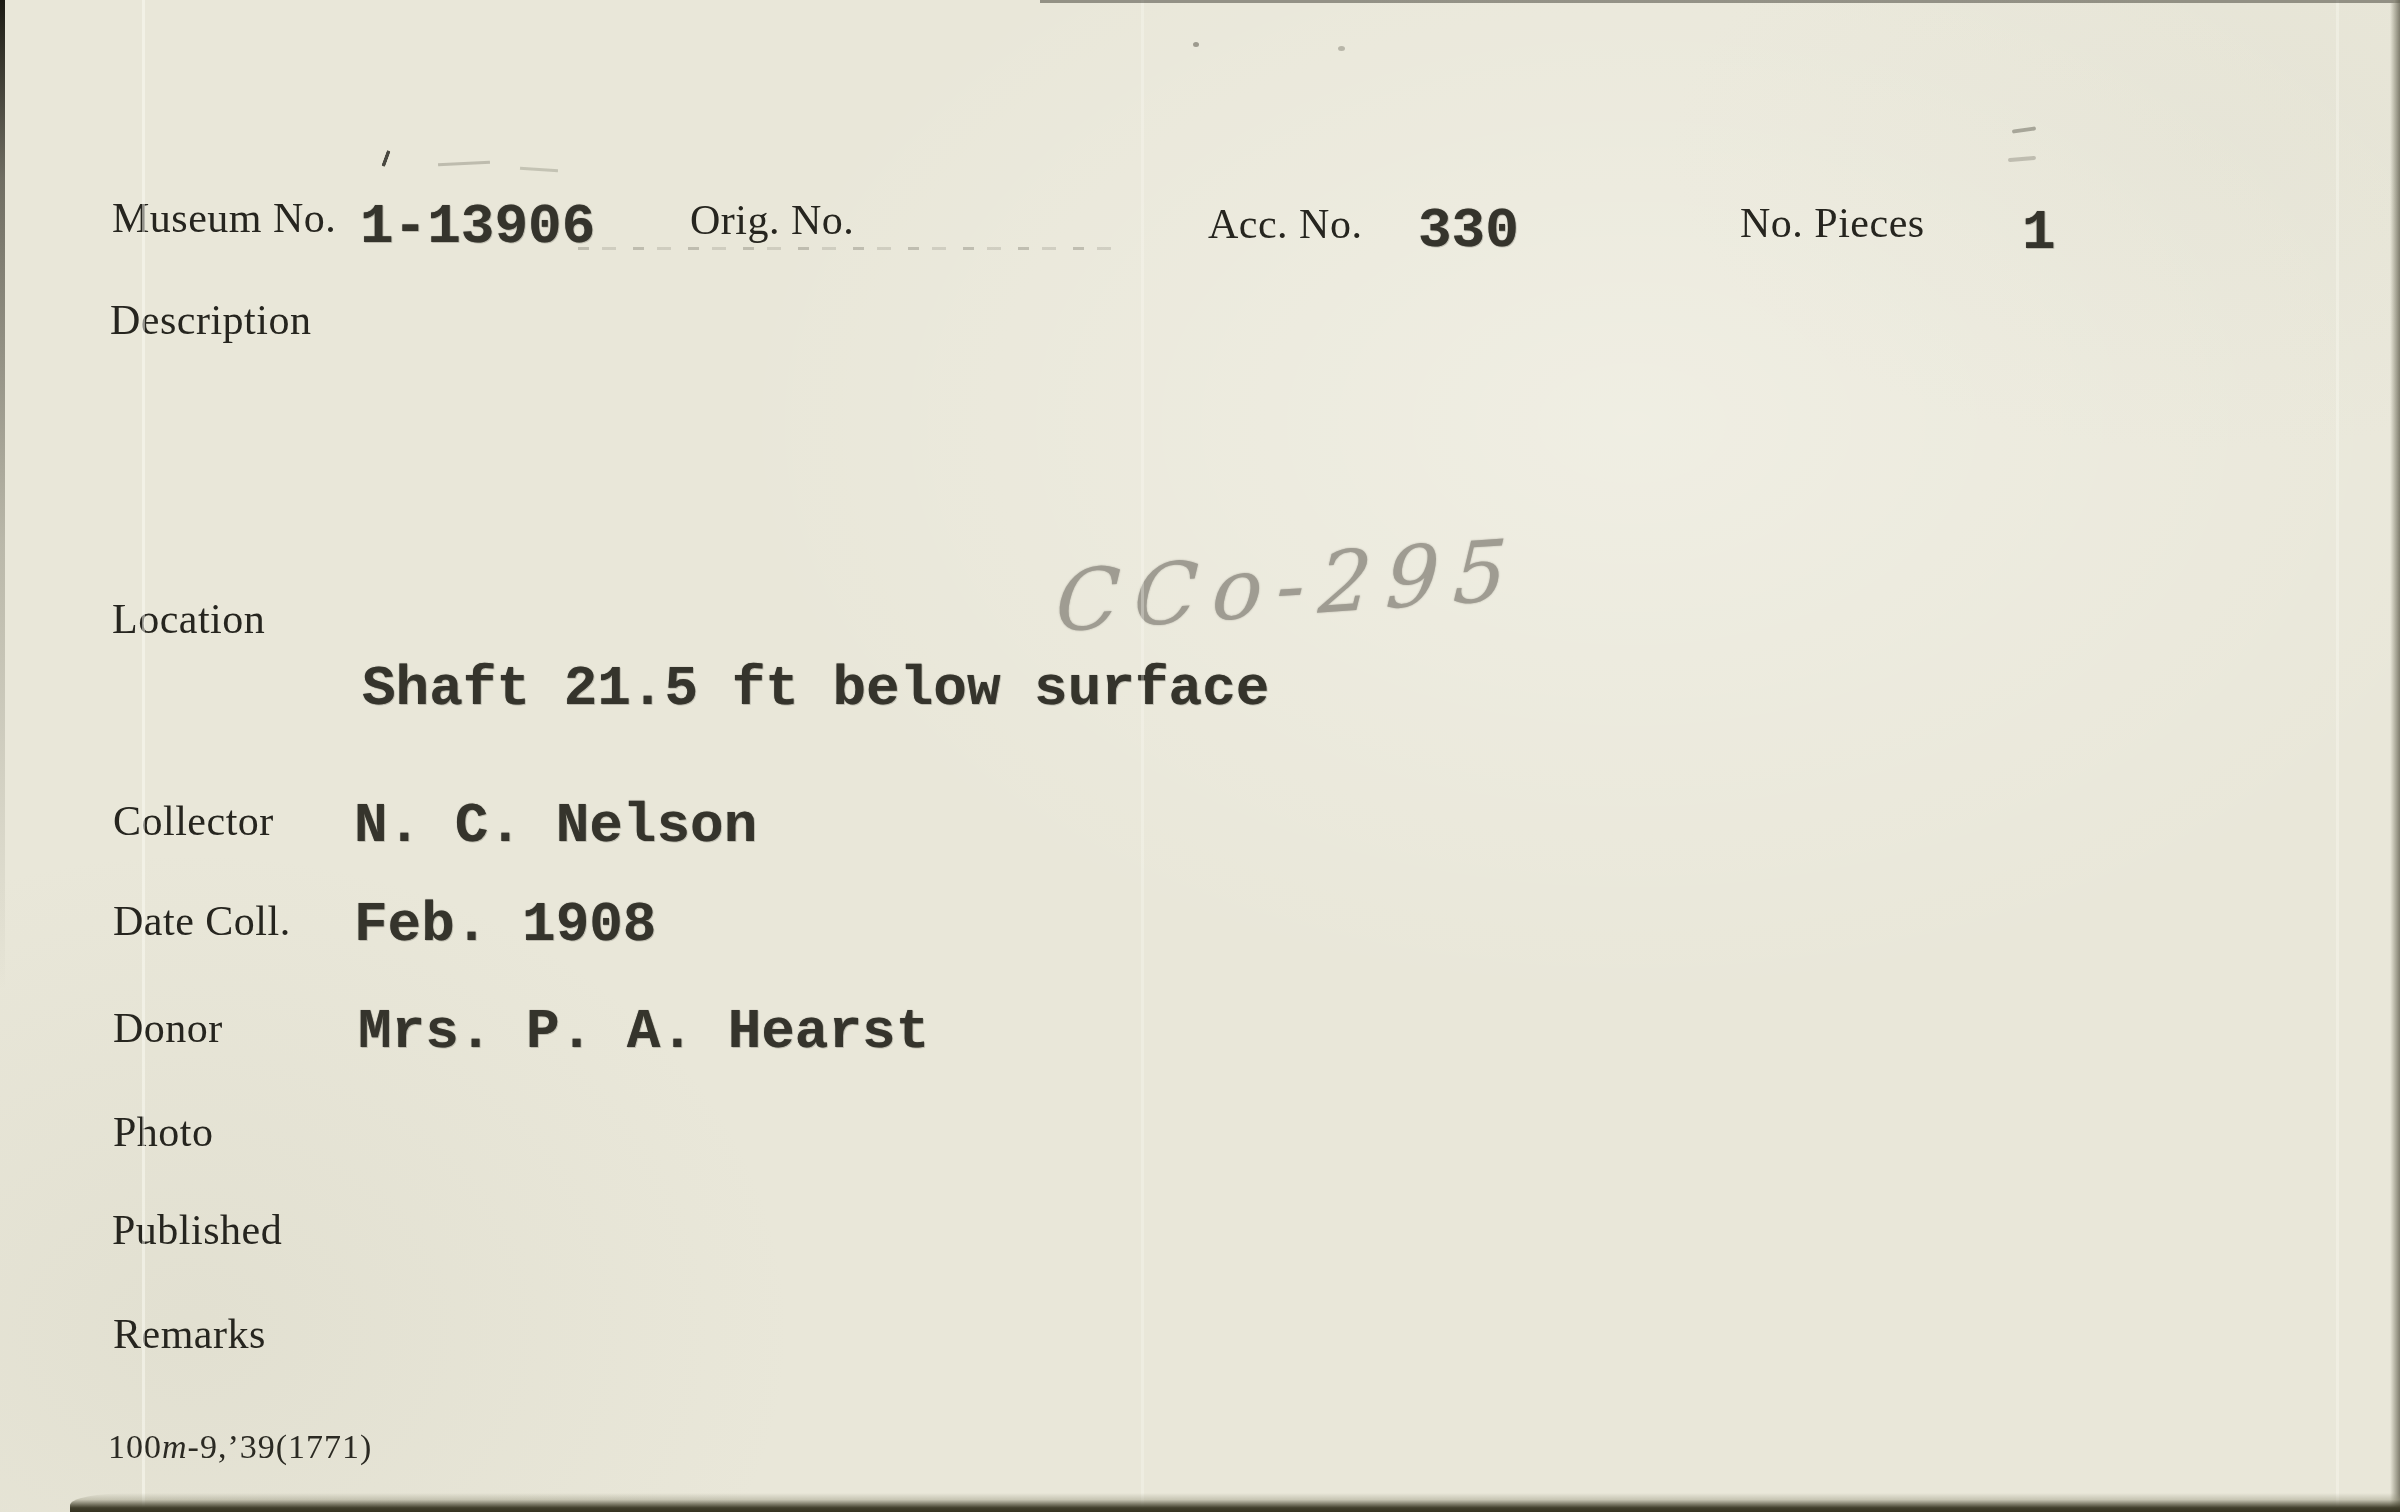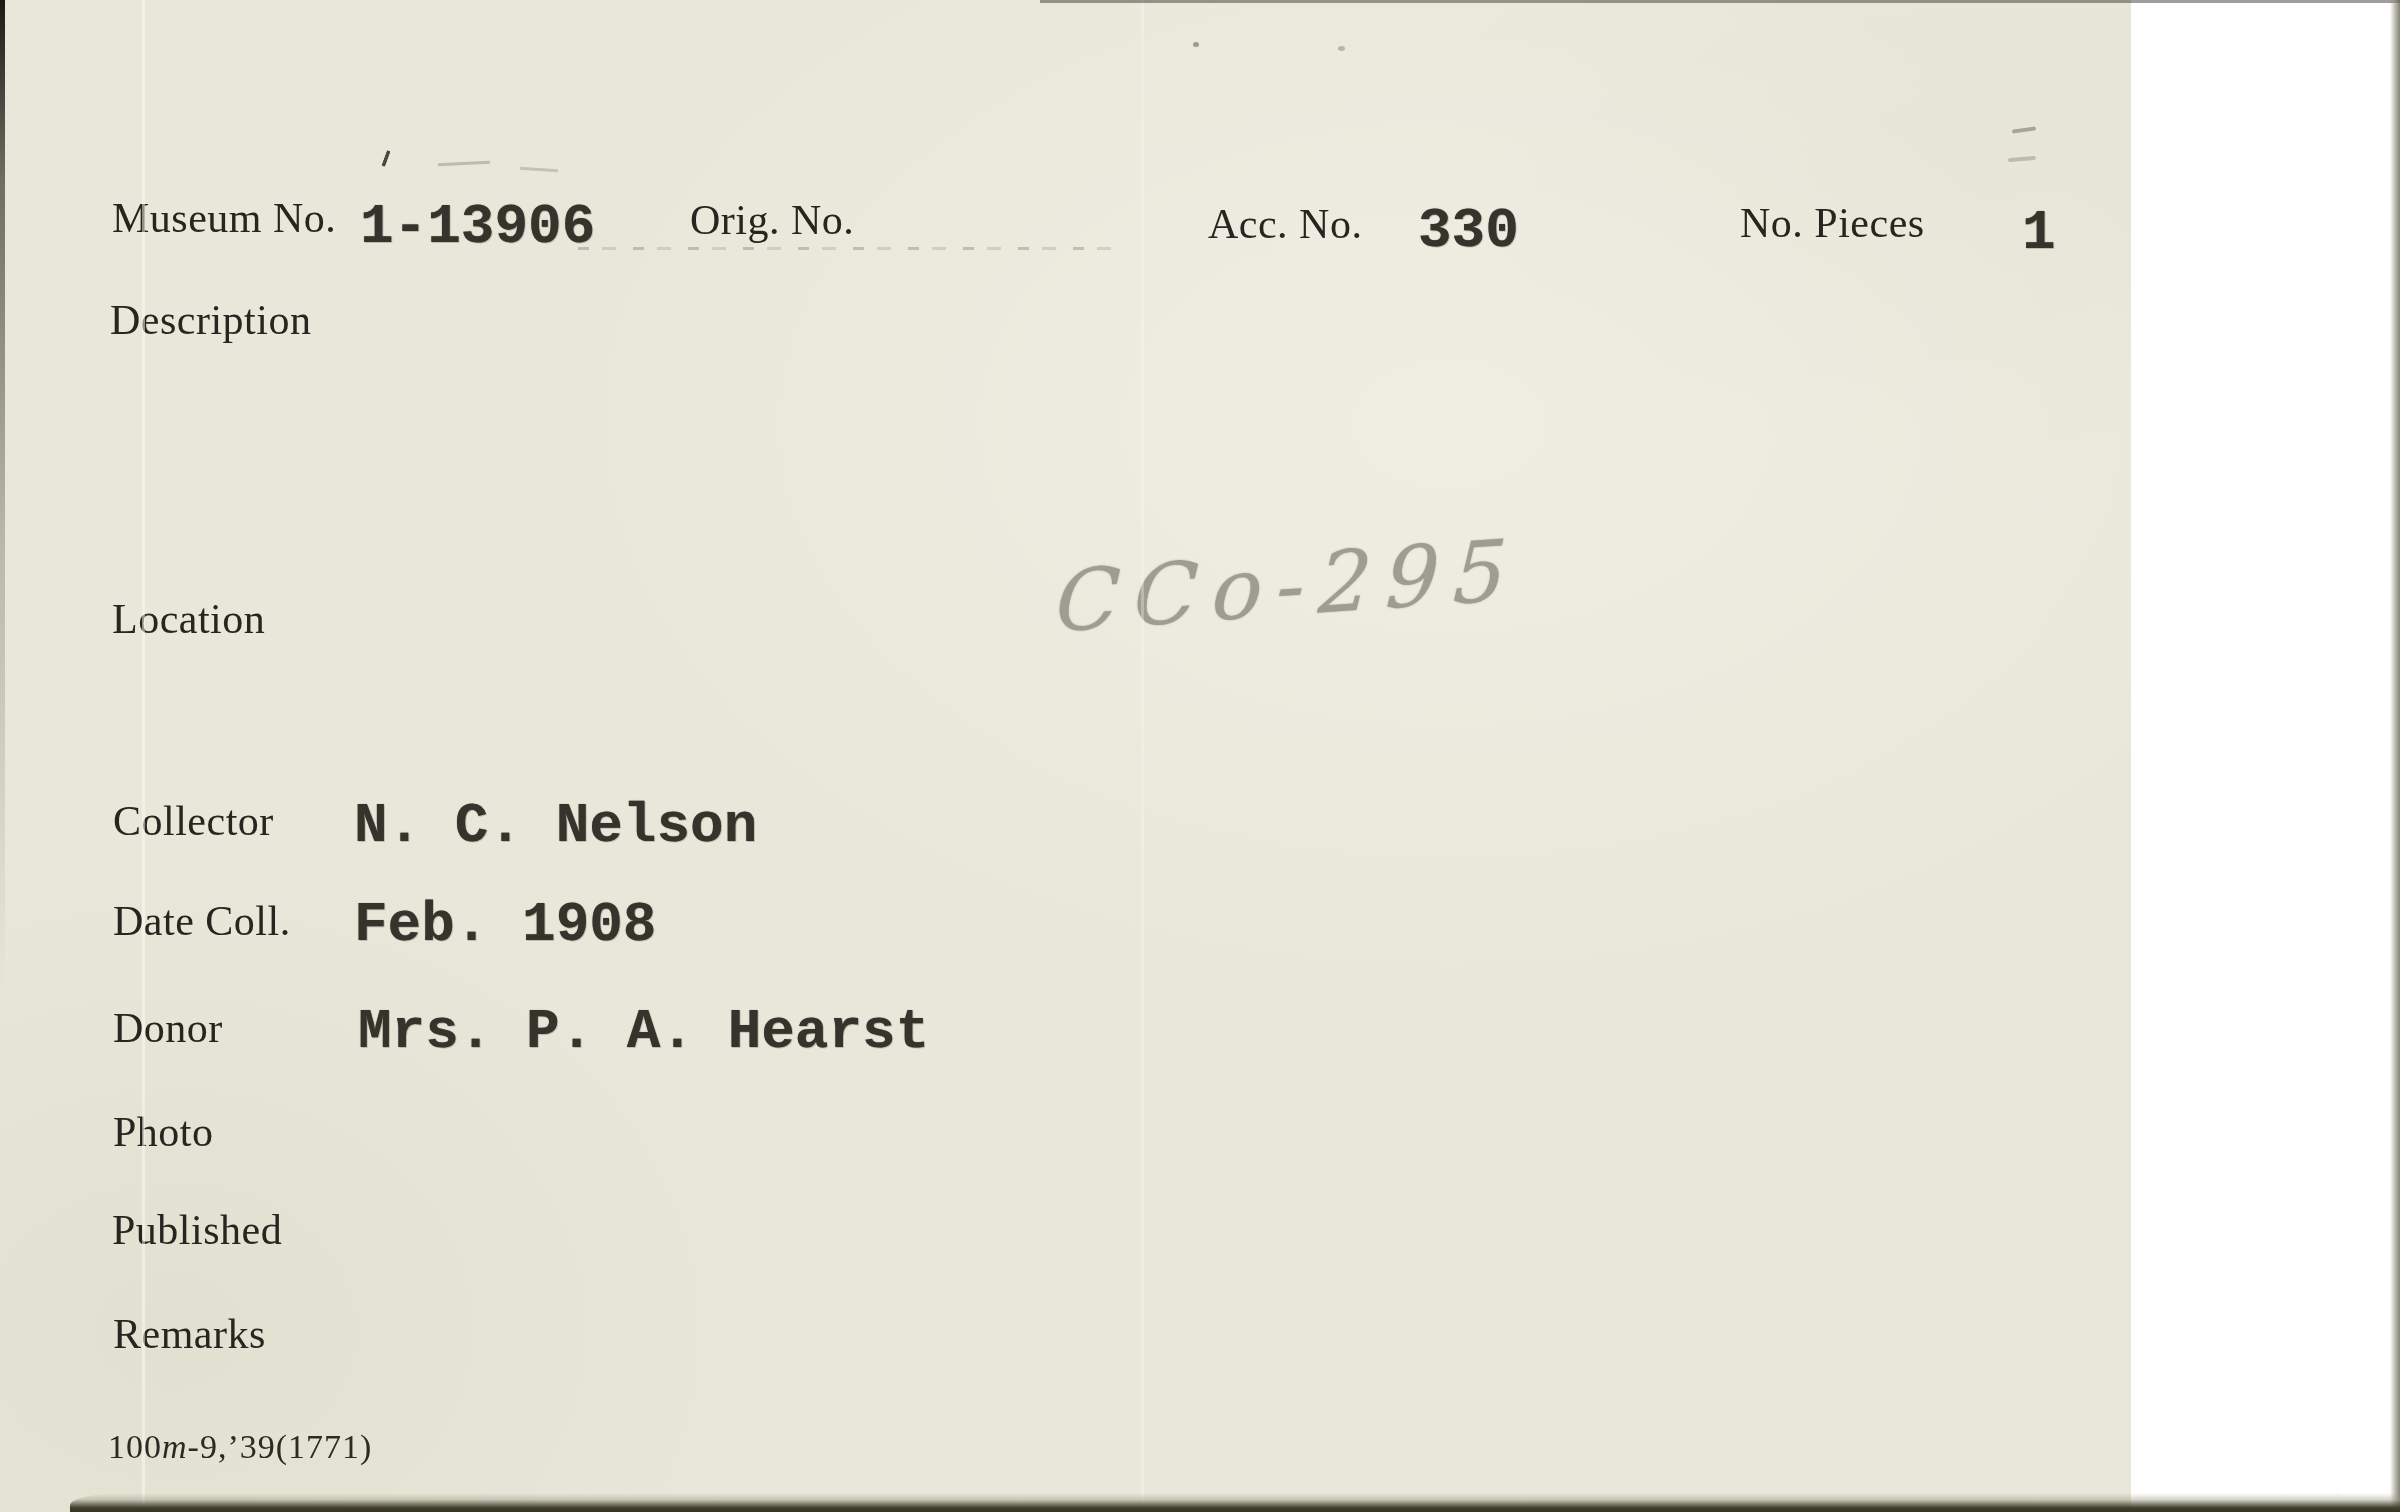--- a/index.html
+++ b/index.html
@@ -1,21 +1,21 @@
 <!DOCTYPE html>
 <html><head>
 <meta charset="utf-8">
 <style>
   html, body { margin:0; padding:0; }
   body {
     width:2400px; height:1512px; overflow:hidden;
     font-family:"Liberation Serif", serif;
   }
   .card {
-    position:relative; width:2131px; height:1512px;
+    position:relative; width:2400px; height:1512px;
     background:
       radial-gradient(1400px 900px at 68% 28%, rgba(255,255,250,0.30), transparent 65%),
       radial-gradient(1000px 800px at 8% 88%, rgba(188,186,166,0.16), transparent 60%),
       radial-gradient(900px 500px at 92% 10%, rgba(222,221,206,0.35), transparent 60%),
       #e9e7d9;
   }
   .lbl {
     position:absolute; font-family:"Liberation Serif", serif;
     font-size:42px; color:#26251f; white-space:nowrap; line-height:1;
     letter-spacing:0.5px;
@@ -77,20 +77,21 @@
 
   <div class="lbl" style="left:1208px; top:203px;">Acc. No.</div>
   <div class="typed" style="left:1418px; top:203px;">330</div>
 
   <div class="lbl" style="left:1740px; top:202px;">No. Pieces</div>
   <div class="typed" style="left:2022px; top:205px;">1</div>
 
   <div class="lbl" style="left:110px; top:299px;">Description</div>
 
   <div class="lbl" style="left:112px; top:598px;">Location</div>
+  <div class="typed" style="left:362px; top:661px;">Shaft 21.5 ft below surface</div>
 
   <div class="handwriting">CCo-295</div>
 
   <div class="lbl" style="left:113px; top:800px;">Collector</div>
   <div class="typed" style="left:354px; top:798px;">N. C. Nelson</div>
 
   <div class="lbl" style="left:113px; top:900px;text-align:center;">Date Coll.</div>
   <div class="typed" style="left:354px; top:897px;">Feb. 1908</div>
 
   <div class="lbl" style="left:113px; top:1007px;">Donor</div>

